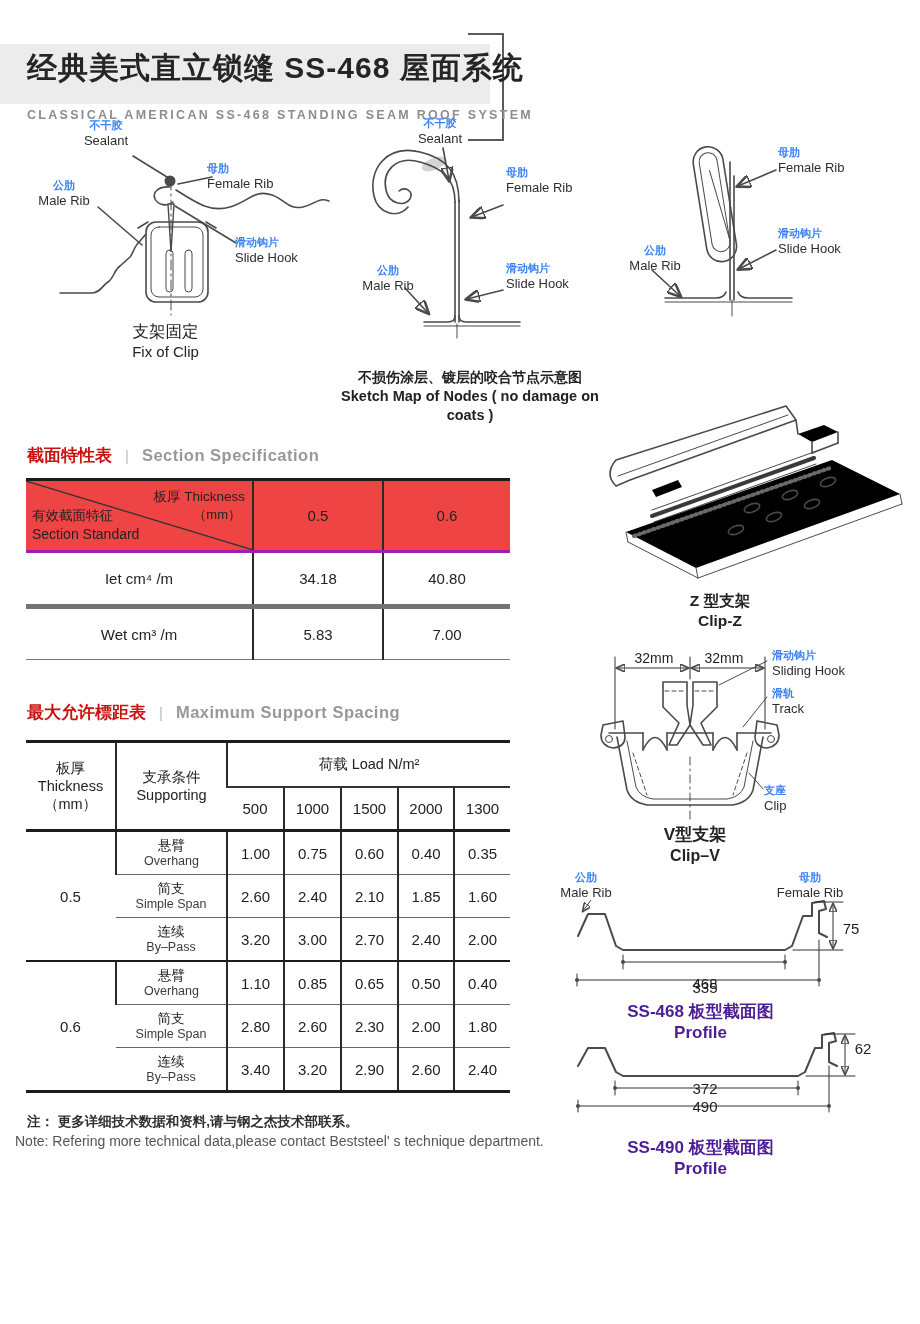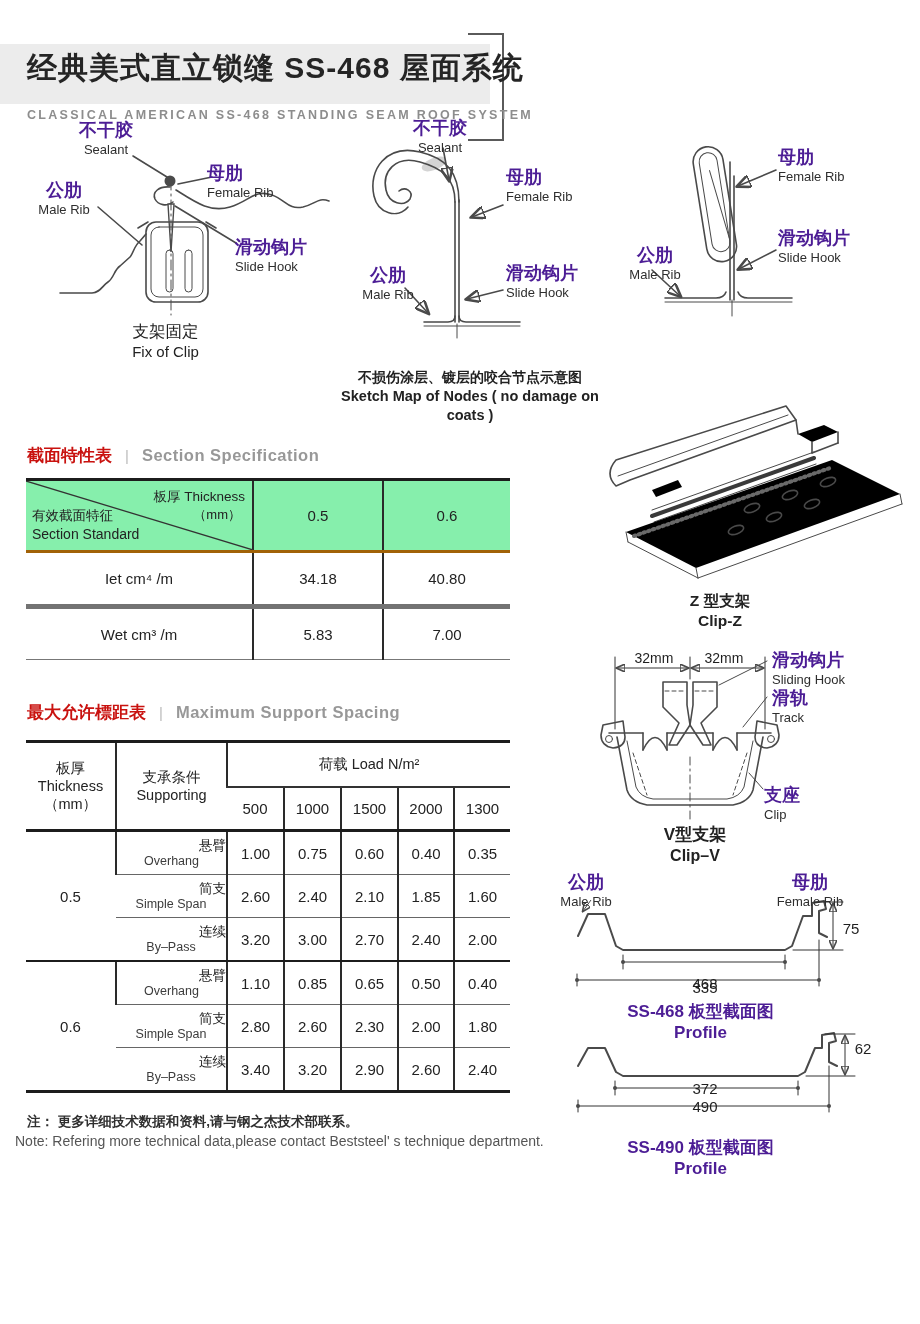--- a/index.html
+++ b/index.html
@@ -6,21 +6,21 @@
   #page{position:relative;width:916px;height:1324px;background:#ffffff;overflow:hidden;
         font-family:"Liberation Sans","DejaVu Sans",sans-serif;color:#2b2b2b;}
   .abs{position:absolute;}
   
   .title-bar{left:0;top:44px;width:490px;height:60px;background:#ececec;}
   .title-cn{left:27px;top:48px;width:460px;font-size:30px;font-weight:bold;color:#252525;letter-spacing:1px;white-space:nowrap;}
   .title-en{left:27px;top:108px;font-size:12.5px;font-weight:bold;letter-spacing:2.3px;color:#8d8d8d;white-space:nowrap;}
   .bracket{left:468px;top:33px;width:34px;height:104px;border:2px solid #5a5a5a;border-left:none;}
   
   .lbl{line-height:1.25;text-align:center;}
-  .lbl .cn{font-size:18px;font-weight:600;color:#4c1d95;}
+  .lbl .cn{font-size:11px;font-weight:600;color:#3b82f6;}
   .lbl .en{font-size:13px;font-weight:400;color:#2e2e2e;}
   .lbl.left{text-align:left;}
   .cap{text-align:center;line-height:1.3;}
   .cap .cn{font-size:16.5px;color:#222;}
   .cap .en{font-size:15px;color:#222;}
   .sketch-cap{text-align:center;line-height:1.35;}
   .sketch-cap .cn{font-size:14px;font-weight:600;color:#222;}
   .sketch-cap .en{font-size:14.5px;font-weight:600;color:#222;}
   svg{display:block;}
   .art path,.art line,.art polyline,.art rect,.art ellipse,.art circle{fill:none;stroke:#4a4a4a;stroke-width:1.6;stroke-linecap:round;stroke-linejoin:round;}
@@ -31,40 +31,40 @@
   .sec-title{display:flex;align-items:baseline;white-space:nowrap;}
   .sec-title .red{font-size:17px;font-weight:bold;color:#c9120f;}
   .sec-title .div{margin:0 13px;color:#bbb;font-size:15px;}
   .sec-title .gray{font-size:16.5px;font-weight:600;color:#989898;letter-spacing:.5px;}
   
   table{border-collapse:collapse;table-layout:fixed;}
   td{text-align:center;vertical-align:middle;padding:0;font-size:15px;color:#222;}
   .spec-table{left:26px;top:478px;width:484px;border-top:3px solid #1c1c1c;}
   .spec-table td{border-left:2px solid #2a2a2a;}
   .spec-table td:first-child{border-left:none;}
-  .spec-table .hrow td{height:69px;background:#86efac;border-bottom:3px solid #a16207;}
+  .spec-table .hrow td{height:69px;background:#ef4444;border-bottom:3px solid #a21caf;}
   .spec-table .r1 td{height:51px;border-bottom:5px solid #737373;}
   .spec-table .r2 td{height:50px;border-bottom:1px solid #777;}
   .corner{position:relative;}
   .corner div{position:absolute;line-height:1.2;}
   .c-top{right:7px;top:8px;font-size:13.5px;}
   .c-unit{right:11px;top:26px;font-size:13px;}
   .c-cn{left:6px;top:27px;font-size:13.5px;}
   .c-en{left:6px;top:45px;font-size:14px;}
   .sup-table{left:26px;top:740px;width:484px;border-top:3px solid #1c1c1c;}
   .sup-table td{border-left:2px solid #2a2a2a;}
   .sup-table td:first-child{border-left:none;}
   .sup-table .h1 td{height:43px;font-size:14.5px;}
   .sup-table .h2 td{height:41px;border-bottom:3px solid #1c1c1c;font-size:15px;}
   .sup-table .loadhead{border-bottom:2px solid #333;}
   .sup-table .span-head{border-bottom:3px solid #1c1c1c;font-size:14px;line-height:1.25;}
   .sup-table .dr td{height:42px;border-bottom:1px solid #666;}
   .sup-table .gdiv td{border-bottom:2px solid #1c1c1c;}
   .sup-table .last td{border-bottom:3px solid #1c1c1c;}
-  .two-line .cn{font-size:13.5px;line-height:1.15;text-align:right;}
+  .two-line .cn{font-size:13.5px;line-height:1.15;}
   .two-line .en{font-size:12.5px;line-height:1.15;color:#3c3c3c;}
   
   .dim-txt{font-size:14px;color:#1f1f1f;text-align:center;}
   .prof-cap{font-size:17px;font-weight:600;color:#4c1d95;text-align:center;}
   
   .note-cn{left:27px;top:1113px;font-size:13.5px;font-weight:bold;color:#2f2f2f;}
   .note-en{left:15px;top:1133px;font-size:14px;color:#555;}
 </style>
 </head>
 <body>

